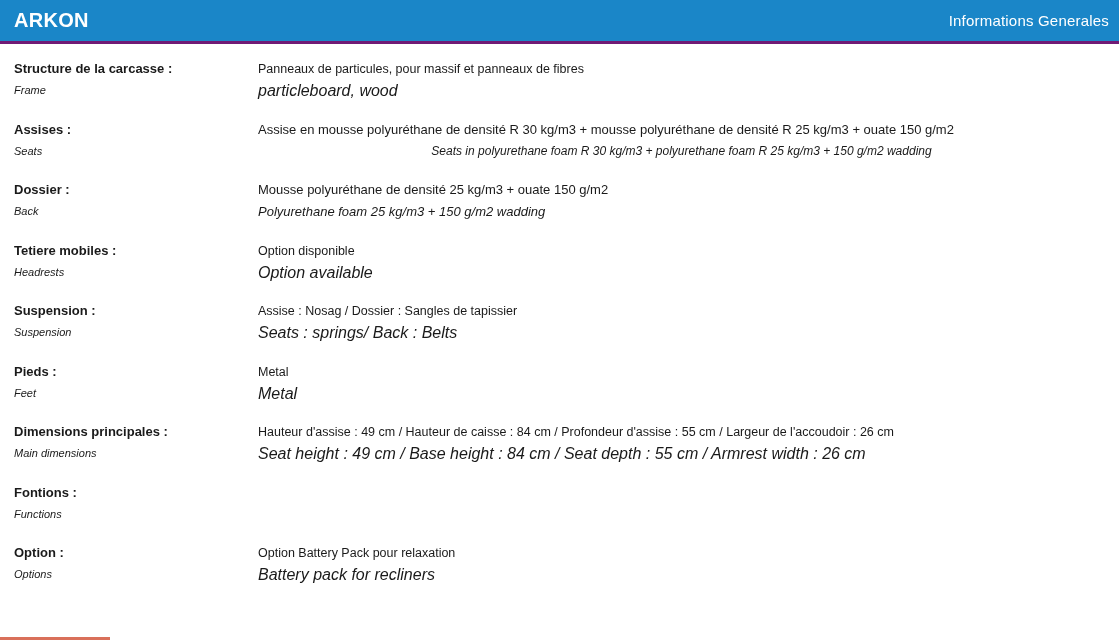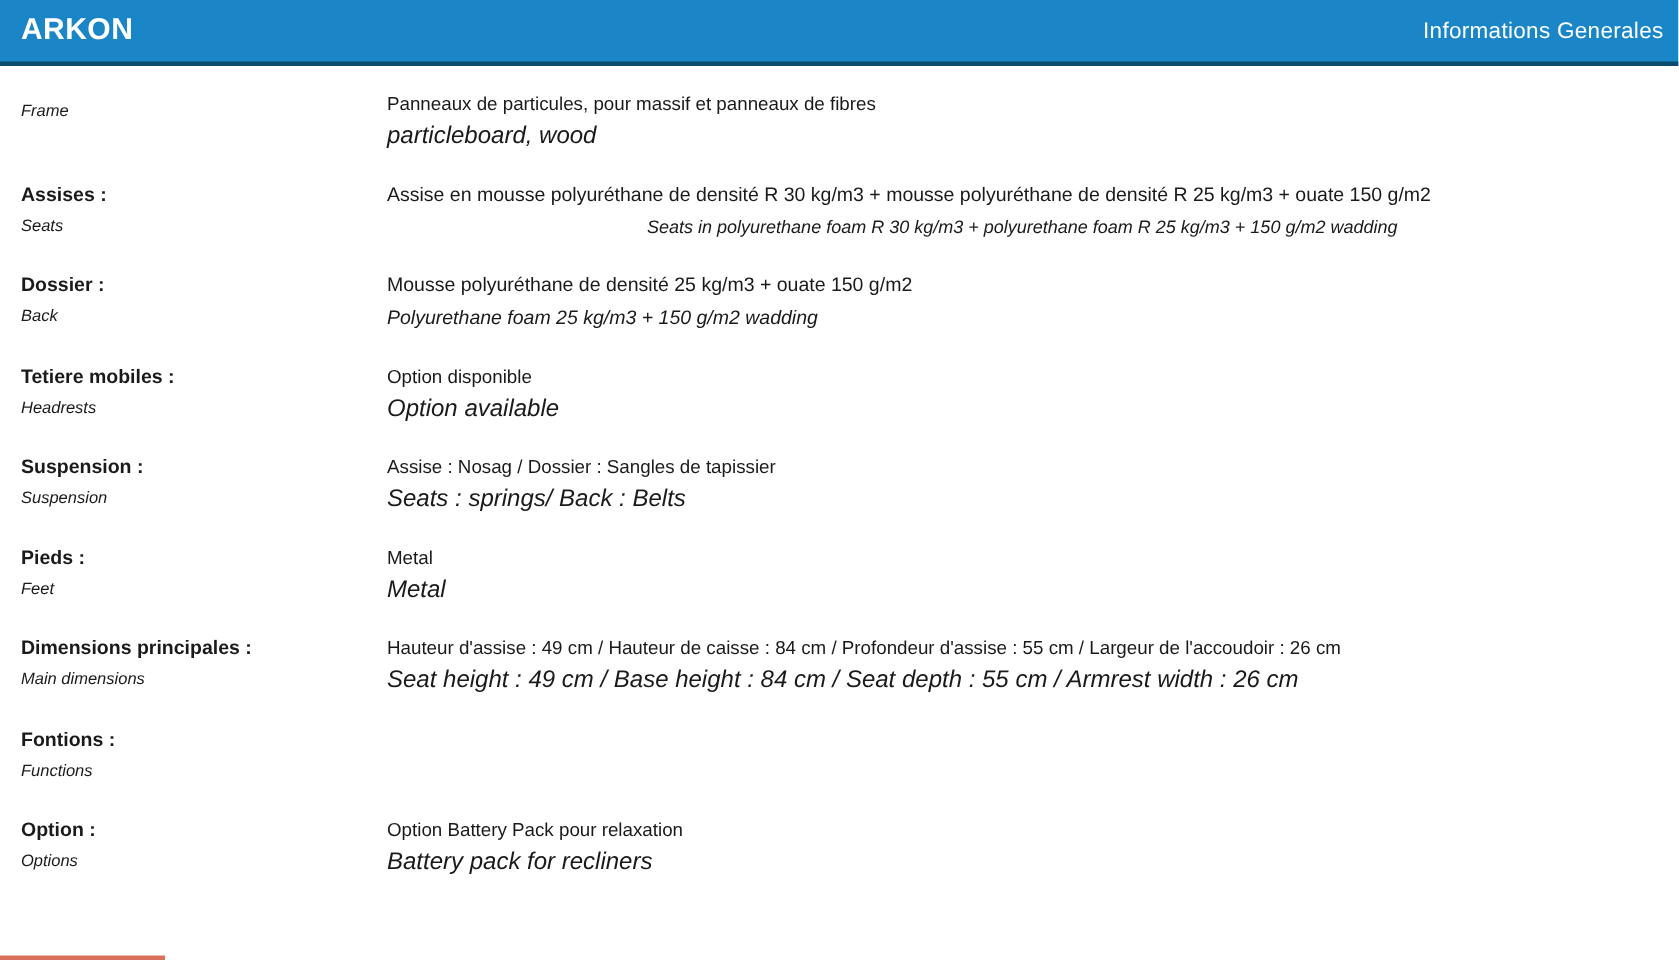--- a/index.html
+++ b/index.html
@@ -11,21 +11,21 @@
     position:relative;
     overflow:hidden;
   }
   .header {
     height:44px;
     background:#1a86c8;
     display:flex;
     justify-content:space-between;
     align-items:center;
     padding:0 10px 0 14px;
-    border-bottom:3px solid #0c4a6e;
+    border-bottom:3px solid #701a75;
   }
   .brand {
     color:#ffffff;
     font-weight:bold;
     font-size:20px;
     letter-spacing:0.3px;
   }
   .title {
     color:#ffffff;
     font-weight:normal;
@@ -87,20 +87,21 @@
 
 <div class="header">
   <span class="brand">ARKON</span>
   <span class="title">Informations Generales</span>
 </div>
 
 <div class="content">
 
   <div class="row">
     <div class="col-label">
+      <div class="label-fr">Structure de la carcasse :</div>
       <div class="label-en">Frame</div>
     </div>
     <div class="col-value">
       <div class="value-fr">Panneaux de particules, pour massif et panneaux de fibres</div>
       <div class="value-en">particleboard, wood</div>
     </div>
   </div>
 
   <div class="row">
     <div class="col-label">

